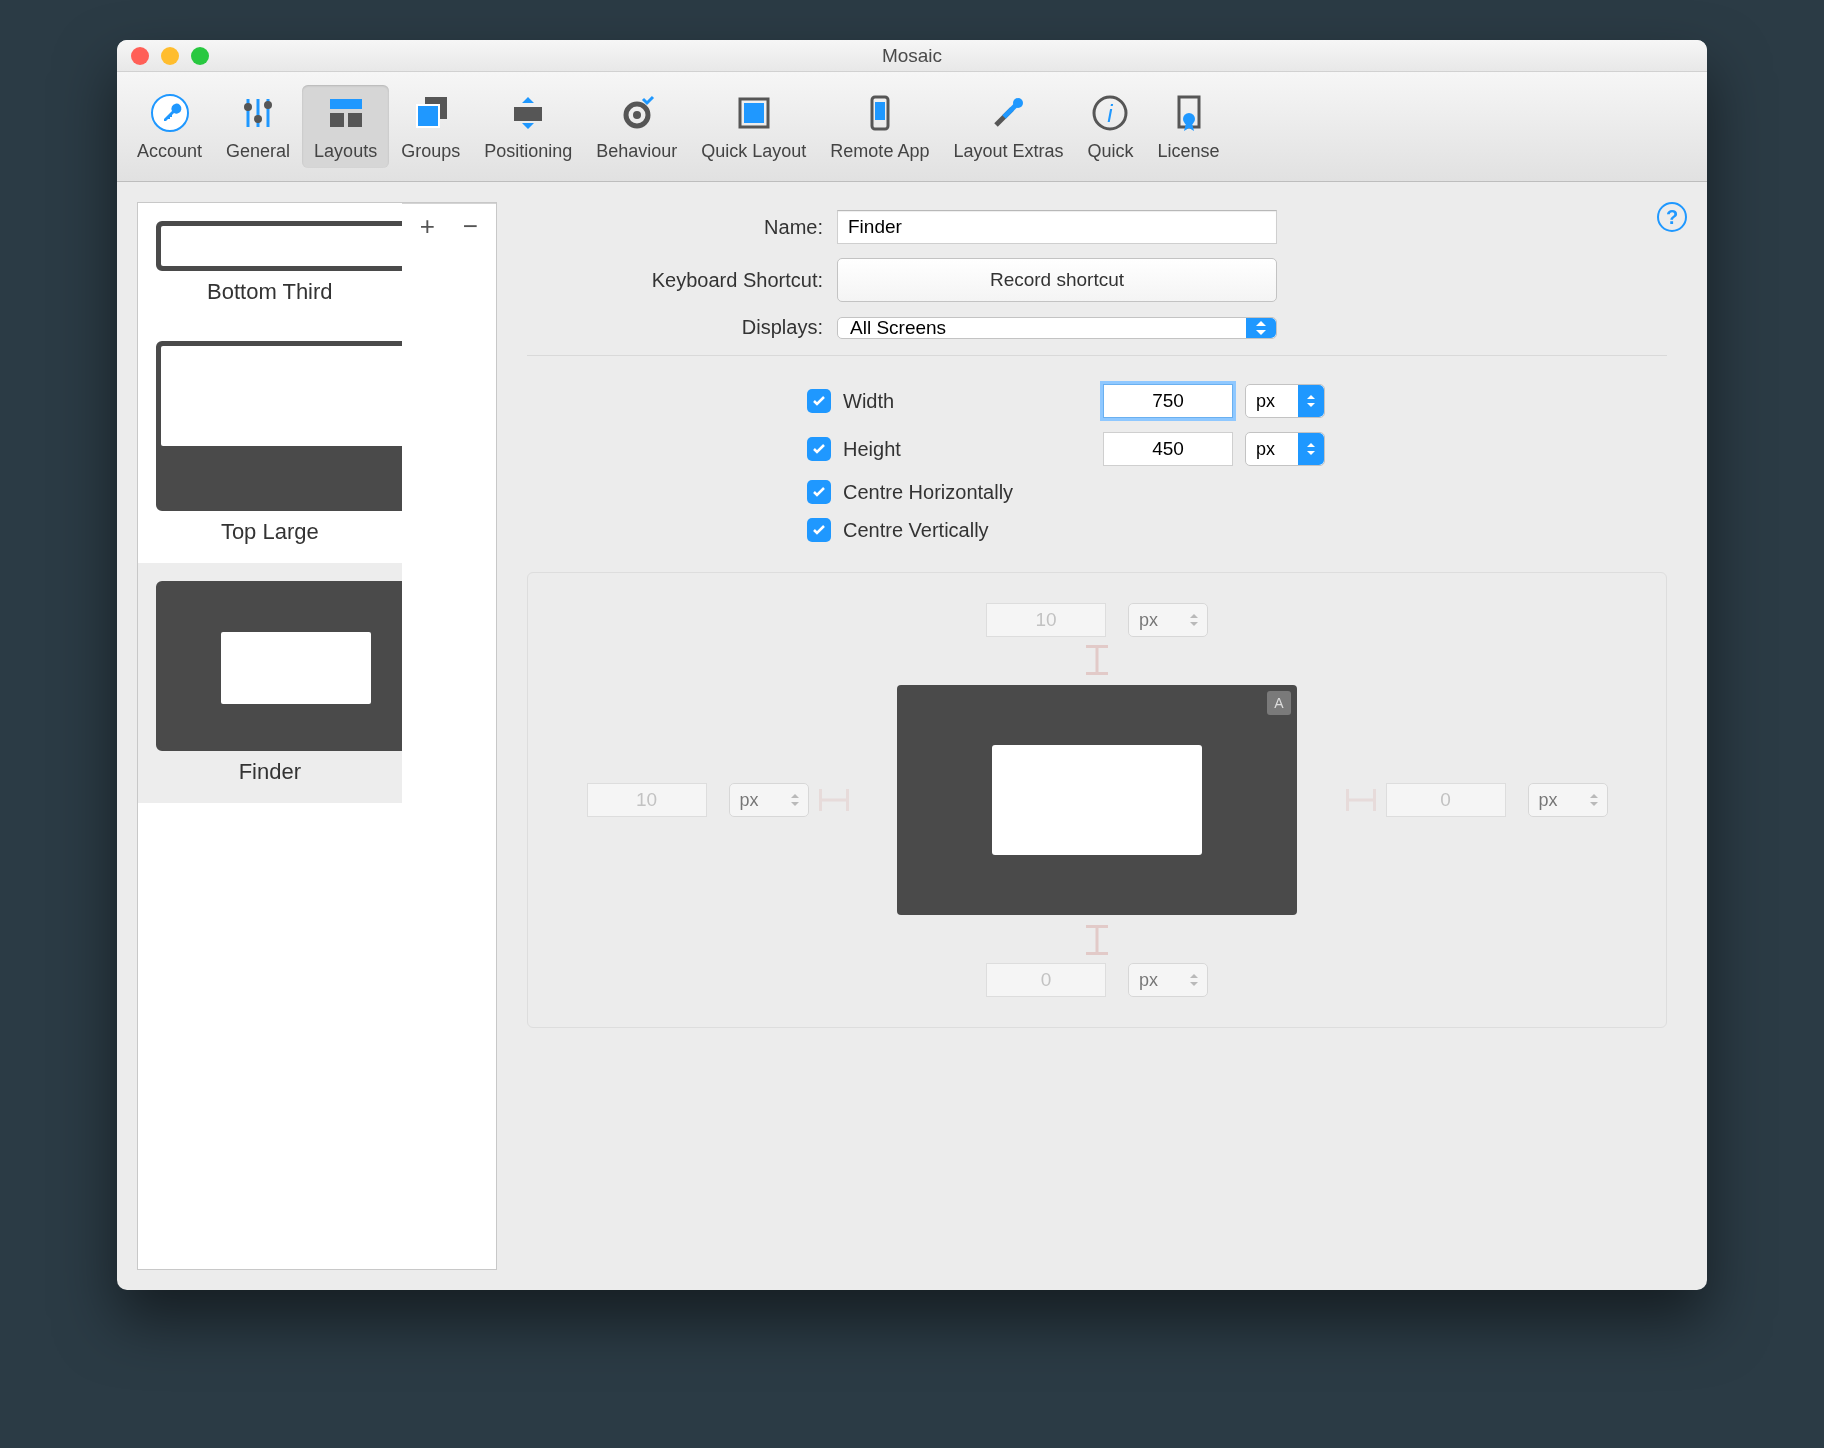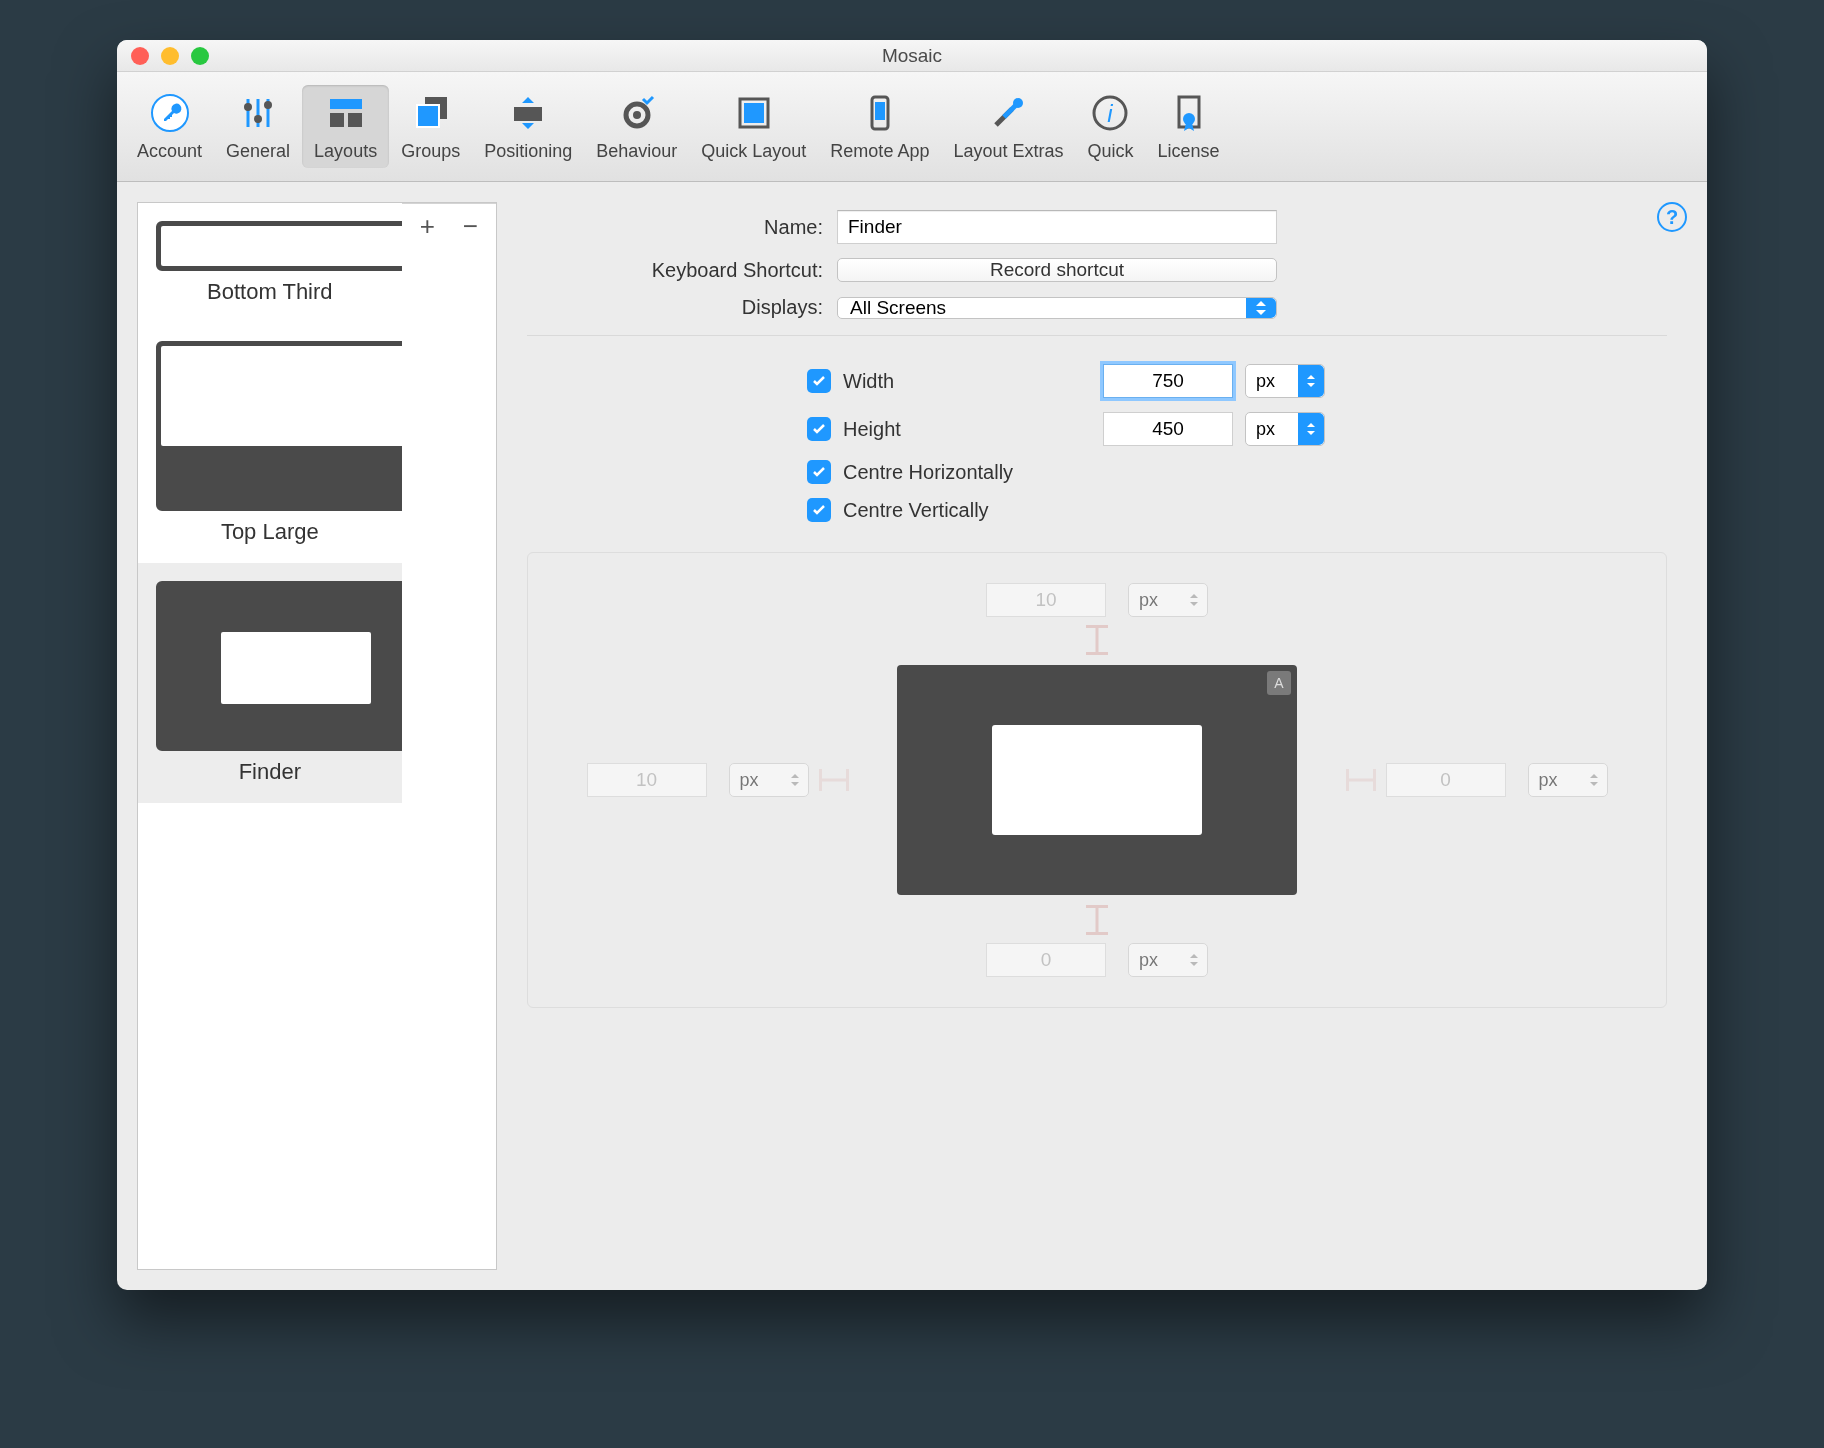--- a/index.html
+++ b/index.html
@@ -30,21 +30,21 @@
 .thumb .white { position:absolute; background:#fff; border-radius:2px; }
 .thumb .badge { position:absolute; top:4px; right:4px; width:22px; height:22px; background:#c8c8c8; color:#666; font-size:14px; display:flex; align-items:center; justify-content:center; border-radius:3px; }
 .layout-item .lbl { font-size:22px; color:#333; }
 .sbfooter { border-top:1px solid #d4d4d4; height:46px; display:flex; align-items:center; padding:0 18px; gap:28px; font-size:26px; color:#555; }
 .main { flex:1; padding:28px 40px 30px 30px; position:relative; }
 .help { position:absolute; top:20px; right:20px; width:30px; height:30px; border-radius:50%; border:2px solid #1f98ff; color:#1f98ff; display:flex; align-items:center; justify-content:center; font-size:20px; font-weight:bold; }
 .form-row { display:flex; align-items:center; margin-bottom:14px; }
 .form-row label { width:310px; text-align:right; font-size:20px; color:#333; padding-right:14px; }
 .text-input { height:34px; border:1px solid #cfcfcf; border-top-color:#b8b8b8; background:#fff; font-size:19px; padding:0 10px; box-shadow: inset 0 1px 1px rgba(0,0,0,0.07); }
 .wide { width:440px; }
-.btn-record { width:440px; height:24px; border:1px solid #c3c3c3; border-radius:5px; background:linear-gradient(#fff,#f4f4f4); font-size:19px; color:#333; }
+.btn-record { width:440px; height:44px; border:1px solid #c3c3c3; border-radius:5px; background:linear-gradient(#fff,#f4f4f4); font-size:19px; color:#333; }
 .select { width:440px; height:22px; border:1px solid #c3c3c3; border-radius:5px; background:#fff; display:flex; align-items:center; position:relative; padding-left:12px; font-size:19px; }
 .select .caps { position:absolute; right:0; top:0; width:30px; height:100%; background:#1f98ff; border-radius:0 5px 5px 0; display:flex; flex-direction:column; align-items:center; justify-content:center; }
 .select .caps::before{content:"";border:5px solid transparent;border-bottom-color:#fff;margin-bottom:2px;}
 .select .caps::after{content:"";border:5px solid transparent;border-top-color:#fff;margin-top:2px;}
 .divider { height:1px; background:#d9d9d9; margin:16px 0 28px; }
 .check-row { display:flex; align-items:center; margin-bottom:14px; padding-left:280px; }
 .check { width:24px; height:24px; border-radius:5px; background:#1f98ff; margin-right:12px; display:flex; align-items:center; justify-content:center; }
 .check svg { width:16px; height:16px; }
 .check-row .lbl { font-size:20px; color:#333; flex:0 0 260px; }
 .num-input { height:34px; width:130px; border:1px solid #cfcfcf; background:#fff; font-size:19px; text-align:center; }

